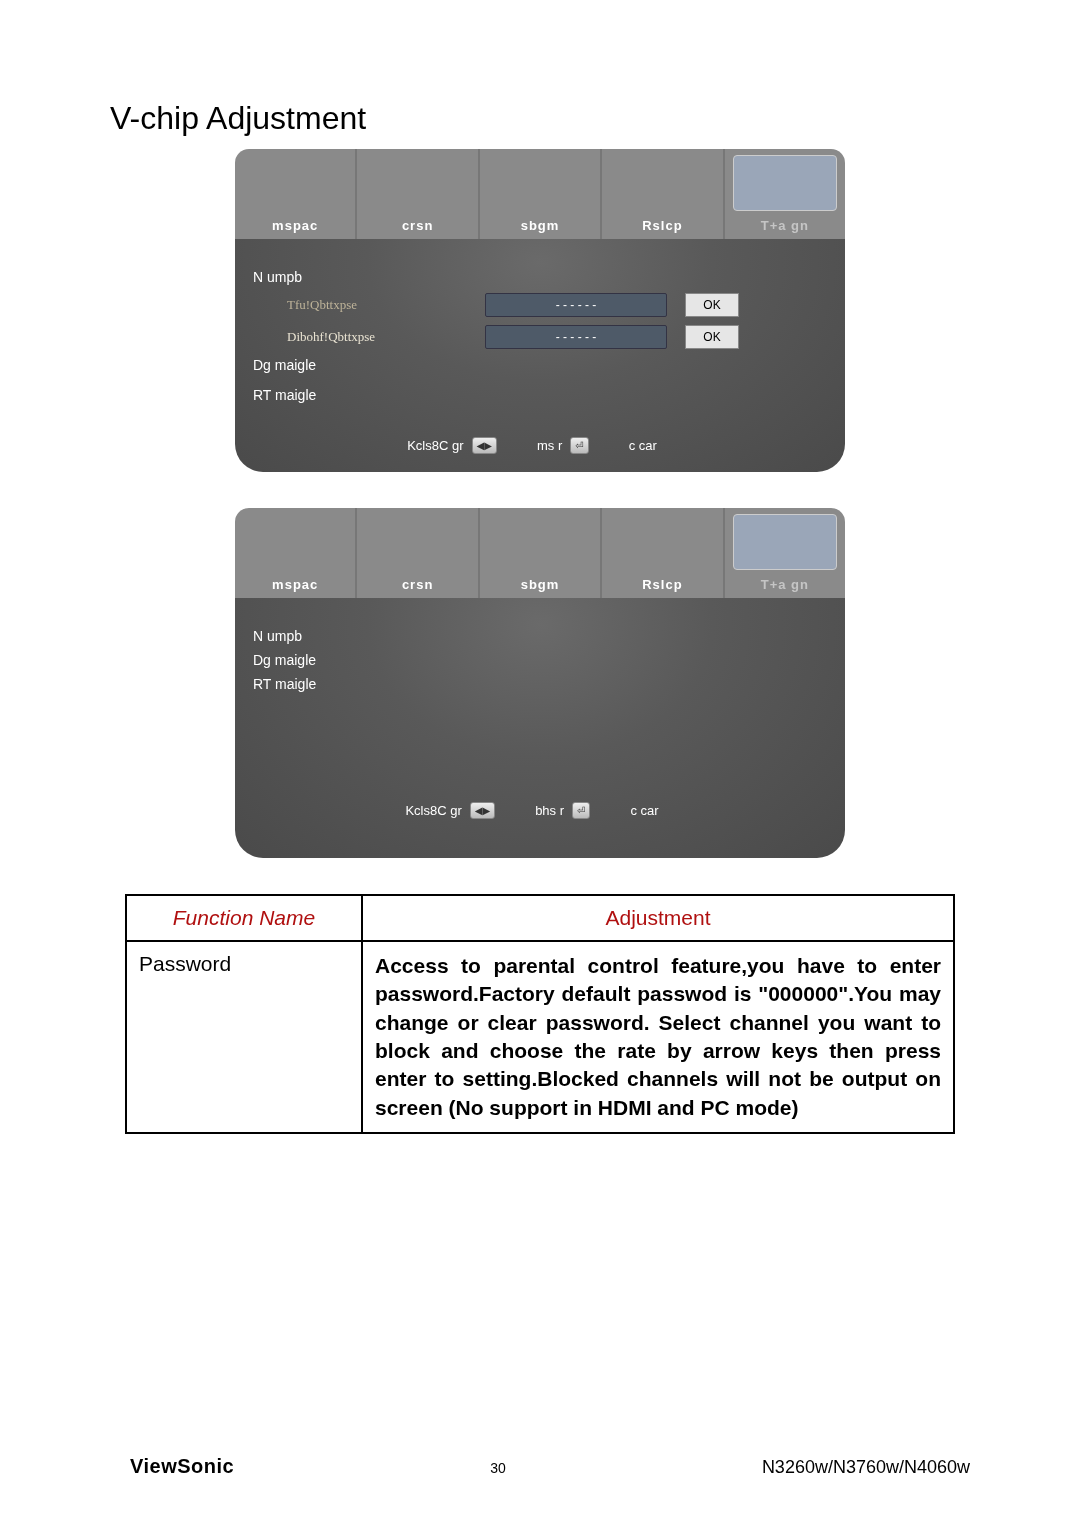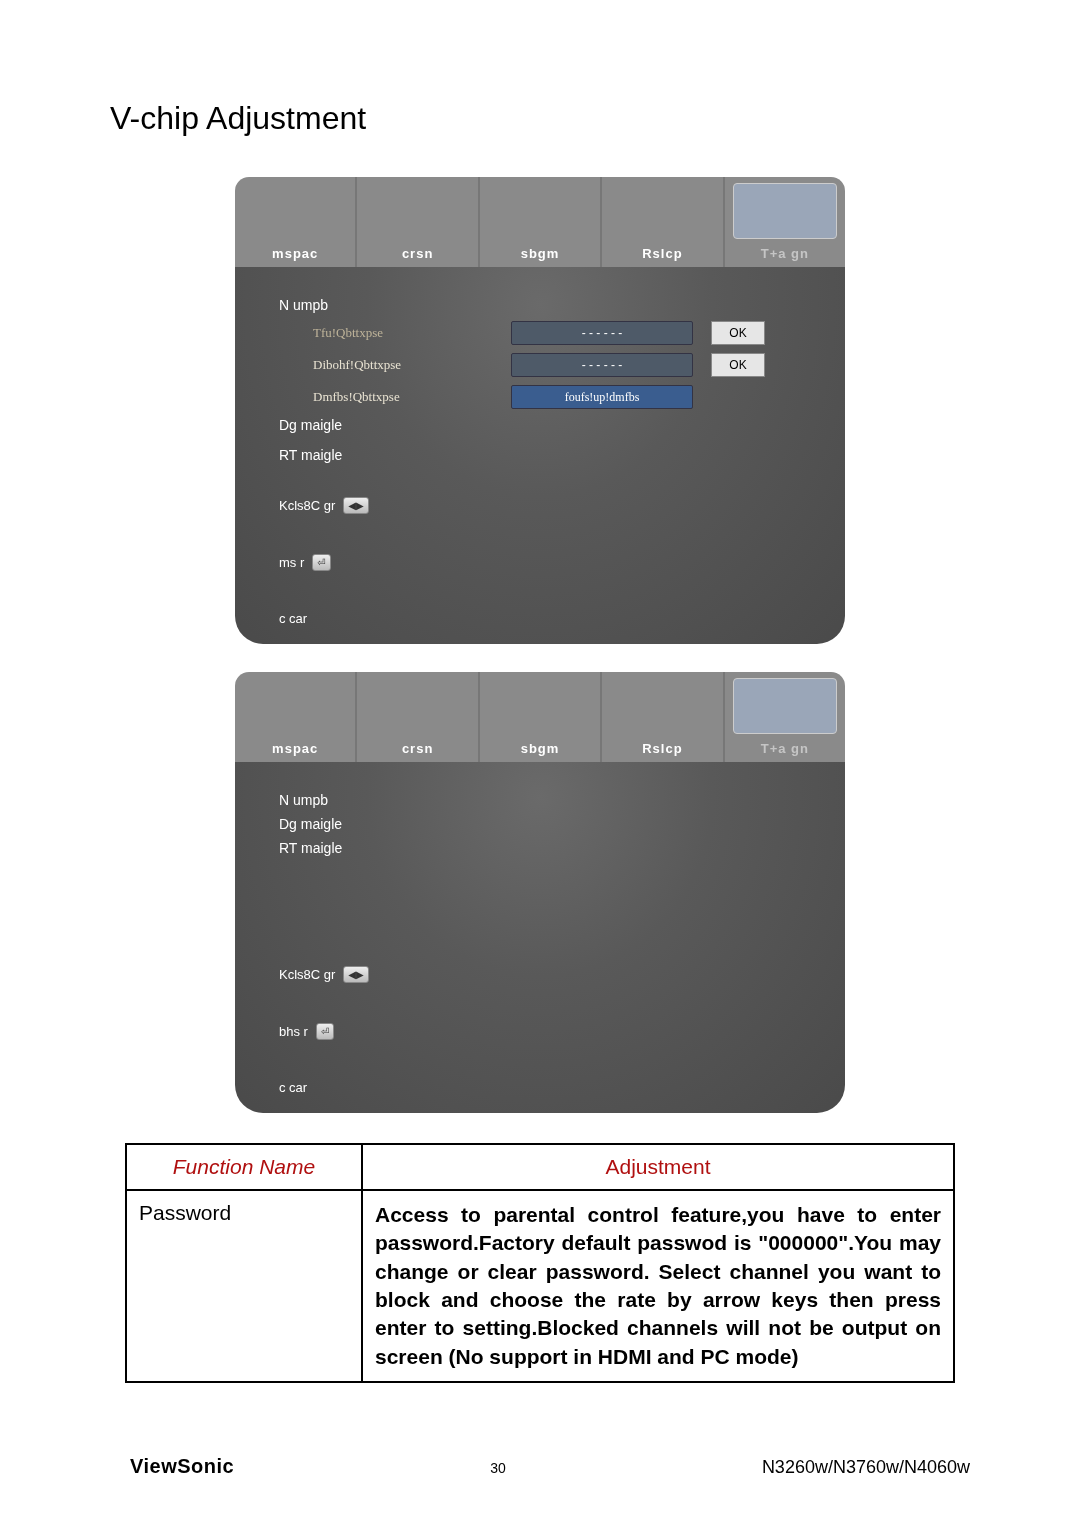--- a/index.html
+++ b/index.html
@@ -11,27 +11,27 @@
     background: #fff;
     color: #000;
     position: relative;
   }
   .page {
     padding: 100px 110px 0 110px;
   }
   .title {
     font-size: 32px;
     font-weight: normal;
-    margin-bottom: 40px;
+    margin-bottom: 12px;
   }
 
   
   .osd {
     width: 610px;
-    margin: 0 auto 28px auto;
+    margin: 0 auto 36px auto;
   }
   .osd .tabs {
     display: flex;
     background: #8a8a8a;
     border-radius: 14px 14px 0 0;
     height: 90px;
     align-items: flex-end;
     padding: 0 0 0 0;
   }
   .osd .tab {
@@ -56,21 +56,21 @@
     top: 6px; bottom: 28px; left: 8px; right: 8px;
     background: #9aa6b8;
     border: 1px solid #ccc;
     border-radius: 4px;
   }
   .osd .tab.active .tab-label { color: #dde; }
   .osd .tab.dim .tab-label { color: #ccc; opacity: 0.9; }
 
   .osd .body {
     background: radial-gradient(ellipse at 50% 10%, #6a6a6a 0%, #595959 40%, #4a4a4a 100%);
-    padding: 22px 34px 18px 44px;
+    padding: 22px 34px 18px 18px;
     border-radius: 0 0 28px 28px;
     color: #fff;
     font-size: 14px;
   }
   .osd .row {
     display: flex;
     align-items: center;
     margin: 8px 0;
     gap: 18px;
   }
@@ -101,21 +101,20 @@
     border: 1px solid #888;
   }
 
   .osd .hints {
     display: flex;
     justify-content: center;
     gap: 40px;
     margin-top: 34px;
     font-size: 13px;
     color: #fff;
-    flex-direction: column;
   }
   .osd .hint { display: flex; align-items: center; gap: 8px; }
   .keycap {
     display: inline-block;
     padding: 1px 8px;
     background: linear-gradient(#eee,#bbb);
     border: 1px solid #888;
     border-radius: 3px;
     font-size: 10px;
     color: #333;
@@ -192,24 +191,20 @@
 
       <div class="row sub">
         <span class="lbl muted">Tfu!Qbttxpse</span>
         <span class="field">-  -  -  -  -  -</span>
         <span class="okbtn">OK</span>
       </div>
       <div class="row sub">
         <span class="lbl">Dibohf!Qbttxpse</span>
         <span class="field">-  -  -  -  -  -</span>
         <span class="okbtn">OK</span>
-      </div>
-      <div class="row sub">
-        <span class="lbl">Dmfbs!Qbttxpse</span>
-        <span class="field action">foufs!up!dmfbs</span>
       </div>
 
       <div class="row">
           <span class="lbl">Dg       maigle</span>
         </div>
       <div class="row" style="margin-top:14px;">
           <span class="lbl">RT    maigle</span>
         </div>
 
       <div class="hints">

